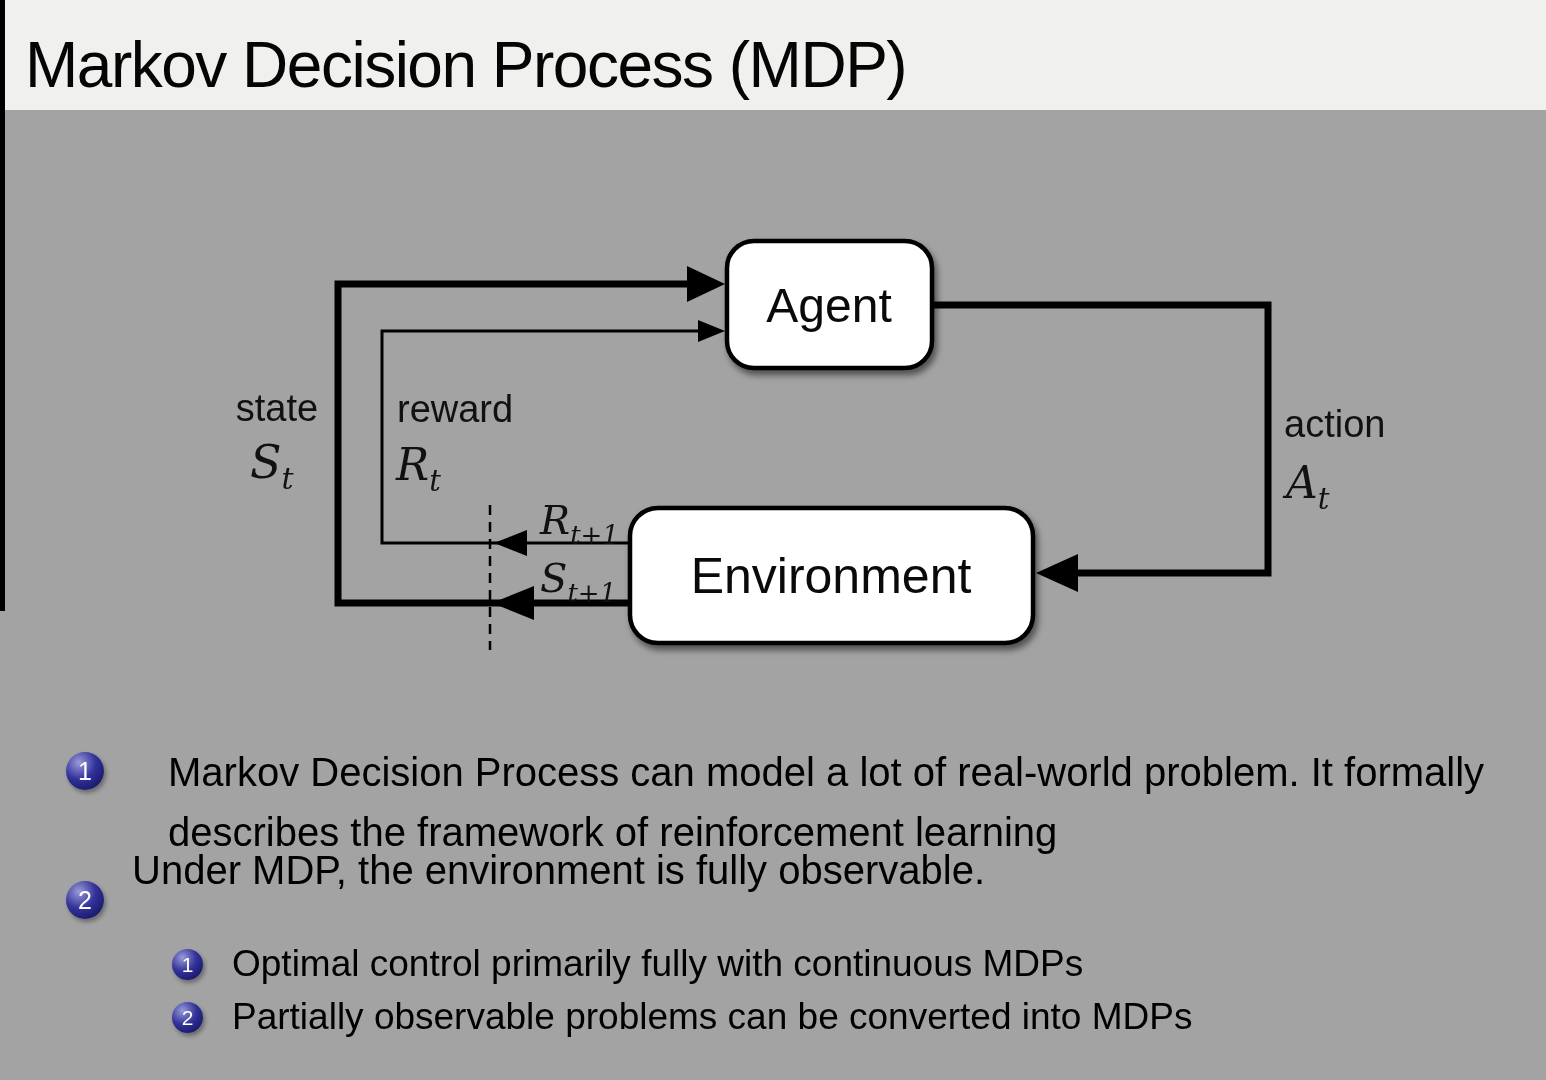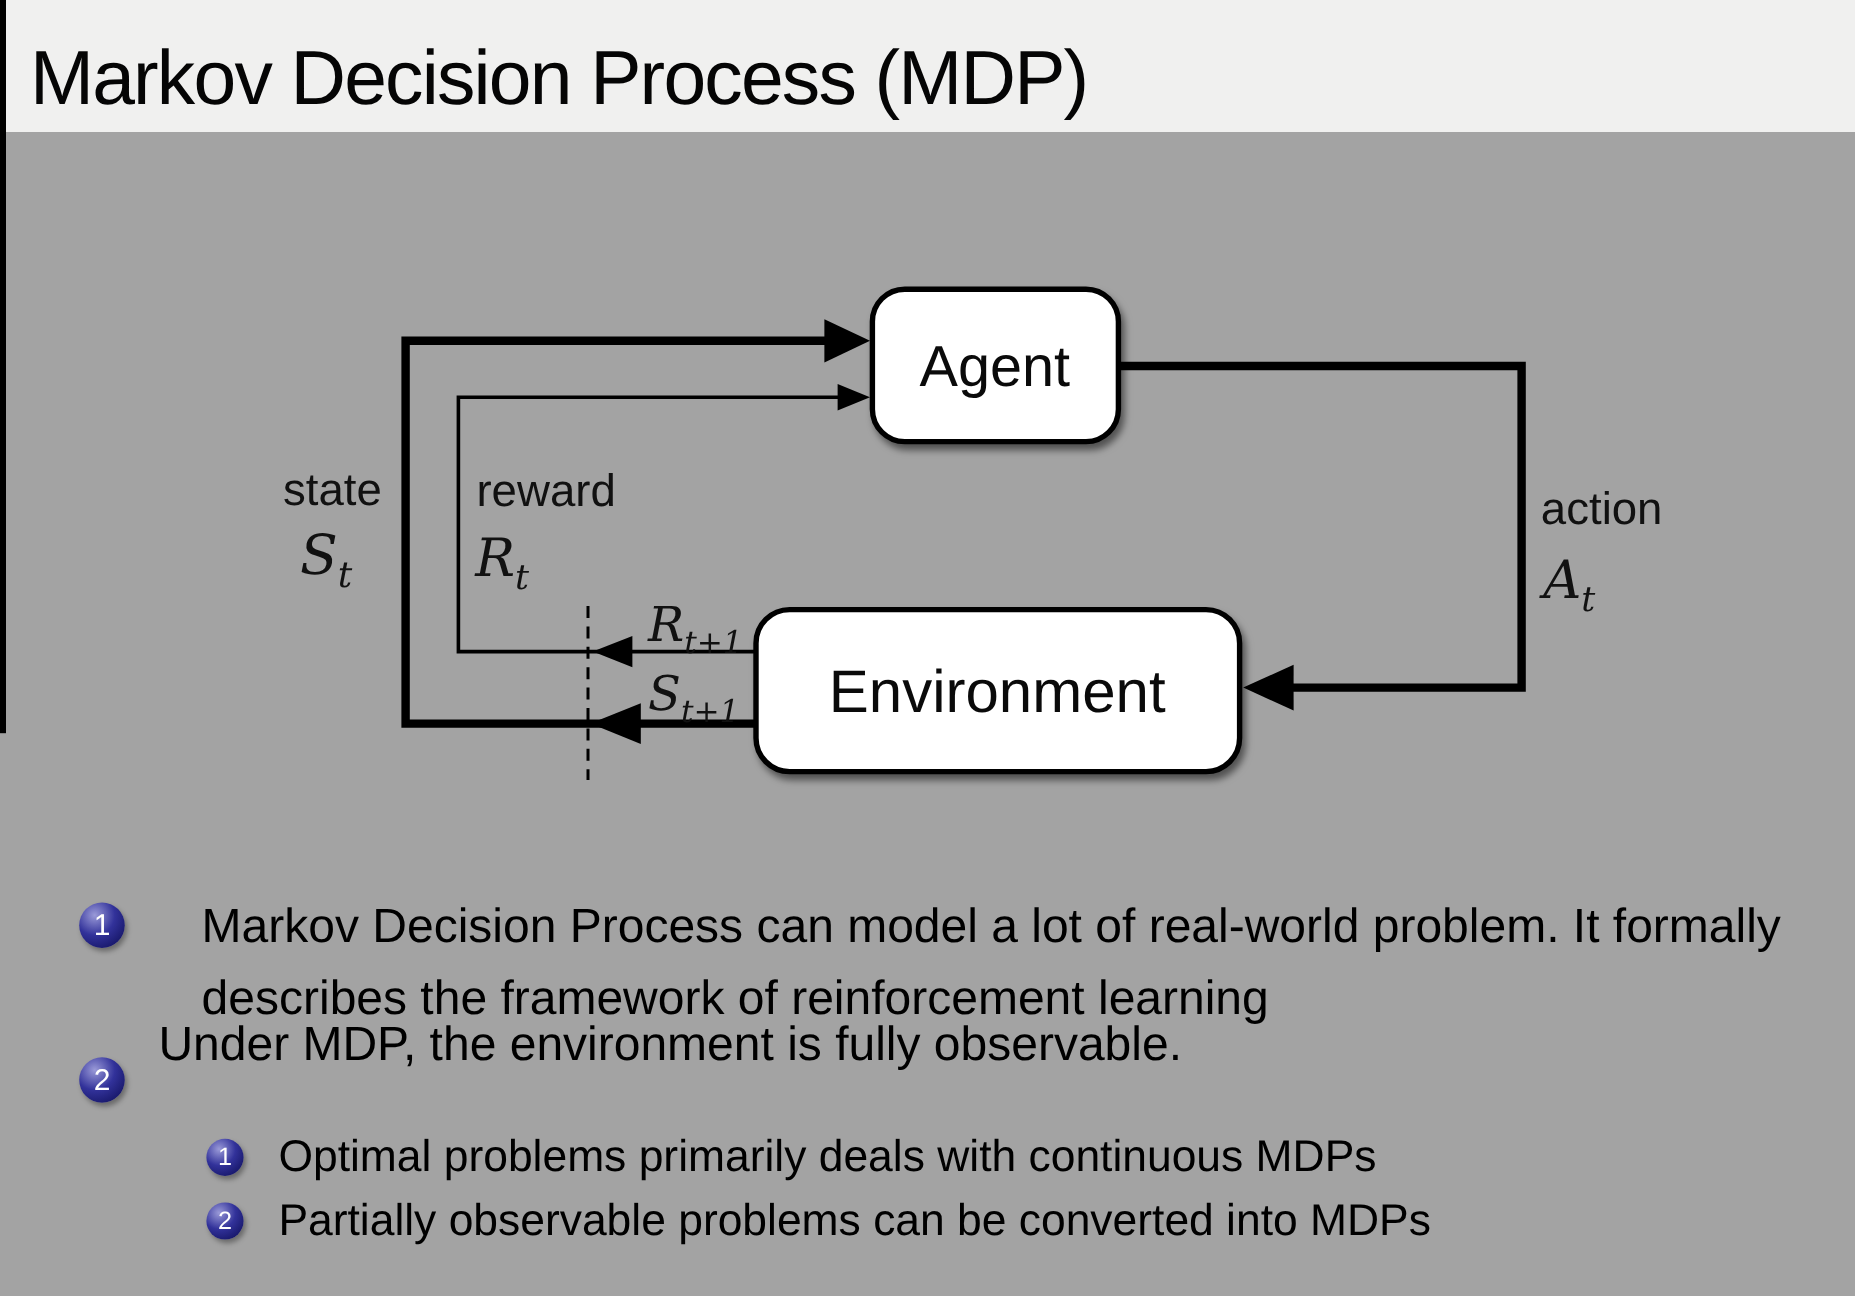--- a/index.html
+++ b/index.html
@@ -82,19 +82,19 @@
   </svg>
 
   <div>
     <div class="ball big" style="left:66px;top:752px;">1</div>
     <div class="btext lvl1" style="left:132px;top:742px;width:1375px;margin-left:36px;">Markov Decision Process can model a lot of real-world problem. It formally describes the framework of reinforcement learning</div>
 
     <div class="ball big" style="left:66px;top:881px;">2</div>
     <div class="btext lvl1" style="left:132px;top:840px;width:1390px;">Under MDP, the environment is fully observable.</div>
 
     <div class="ball small" style="left:172px;top:949px;">1</div>
-    <div class="btext lvl2" style="left:232px;top:937px;">Optimal problems primarily deals with continuous MDPs</div>
+    <div class="btext lvl2" style="left:232px;top:937px;">Optimal control primarily fully with continuous MDPs</div>
 
     <div class="ball small" style="left:172px;top:1002px;">2</div>
     <div class="btext lvl2" style="left:232px;top:990px;text-align:right;">Partially observable problems can be converted into MDPs</div>
   </div>
 
 </div>
 
 </body></html>

